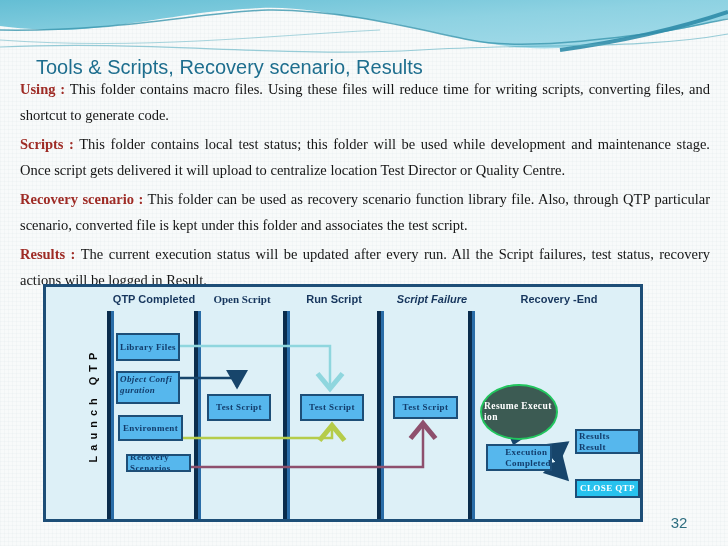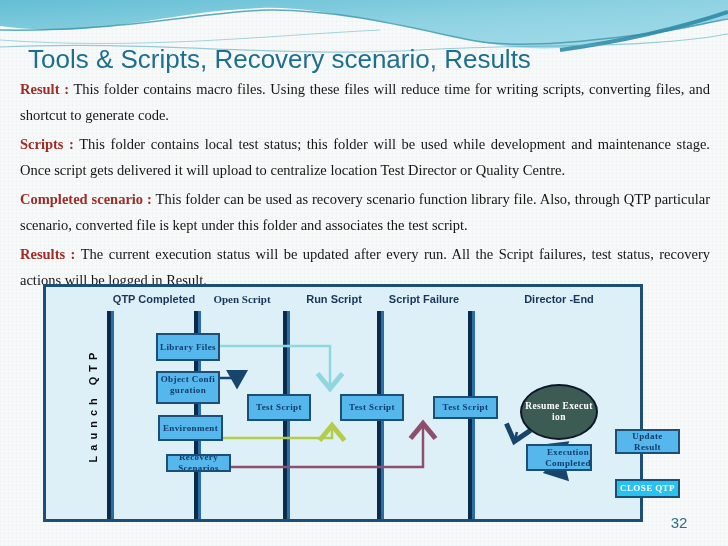--- a/index.html
+++ b/index.html
@@ -6,22 +6,22 @@
   .slide{
     position:relative;width:728px;height:546px;overflow:hidden;
     background:#f8fafa;
     background-image:
       repeating-linear-gradient(0deg, rgba(140,170,180,0.05) 0 1px, transparent 1px 4px),
       repeating-linear-gradient(90deg, rgba(140,170,180,0.05) 0 1px, transparent 1px 4px);
     font-family:"Liberation Sans", sans-serif;
   }
   .wave{position:absolute;left:0;top:0;width:728px;height:92px;z-index:0;}
   .title{
-    position:absolute;left:28px;top:44px;width:660px;margin:0;z-index:2;
-    font-family:"Liberation Sans", sans-serif;font-size:26px;font-weight:500;
+    position:absolute;left:28px;top:44px;width:660px;margin:8px;z-index:2;
+    font-family:"Liberation Sans", sans-serif;font-size:20px;font-weight:500;
     color:#1e6e8e;line-height:30px;letter-spacing:0;
   }
   .body-text{
     position:absolute;left:20px;top:76px;width:690px;z-index:1;
     font-family:"Liberation Serif", serif;font-size:14.5px;line-height:26px;
     color:#151515;text-align:justify;
   }
   .body-text p{margin:0 0 3px 0;}
   .lead{font-weight:bold;color:#9e2b25;}
   .diagram{
@@ -29,51 +29,51 @@
     border:3px solid #1d4e77;background:#ddf0f7;box-sizing:border-box;z-index:1;
   }
   .diagram-inner{position:absolute;left:0;top:0;width:594px;height:232px;}
   .lane-header{
     position:absolute;top:4px;height:16px;text-align:center;
     font:bold 11px/16px "Liberation Sans", sans-serif;color:#17365d;z-index:2;
   }
   .h0{left:62px;width:92px;}
   .h1{left:150px;width:92px;font-family:Liberation Serif, serif;}
   .h2{left:242px;width:92px;}
-  .h3{left:332px;width:92px;}
+  .h3{left:340px;width:92px;font-style:italic;}
   .h4{left:428px;width:170px;}
   .lane-bar{
     position:absolute;top:24px;height:208px;width:7px;z-index:1;
     background:linear-gradient(90deg,#0a2c4c 0 4px,#2a6da8 4px 7px);
   }
   .b1{left:61px;} .b2{left:148px;} .b3{left:237px;} .b4{left:331px;} .b5{left:422px;}
   .launch-label{
     position:absolute;left:-36px;top:107px;width:166px;height:22px;
     transform:rotate(-90deg);text-align:center;z-index:2;
     font:bold 11px/22px "Liberation Sans", sans-serif;letter-spacing:5px;color:#0a0a0a;
   }
   .arrows{position:absolute;left:0;top:0;width:594px;height:232px;z-index:2;}
   .flow-box{
     position:absolute;box-sizing:border-box;z-index:3;
     background:#56b7ed;border:2px solid #1d4e77;color:#123c6b;
     font:bold 9px/1.2 "Liberation Serif", serif;letter-spacing:.4px;
-    display:flex;align-items:center;justify-content:center;text-align:center;
-    padding:1px 2px;overflow:hidden;margin-left:40px;
+    display:flex;align-items:center;justify-content:center;text-align:left;
+    padding:1px 2px;overflow:hidden;
   }
   .breakall{word-break:break-all;}
   #box-library{left:70px;top:46px;width:64px;height:28px;}
-  #box-object{left:70px;top:84px;width:64px;height:33px;align-items:flex-start;}
+  #box-object{left:70px;top:84px;width:64px;height:33px;align-items:flex-start;font-style:italic;}
   #box-env{left:72px;top:128px;width:65px;height:26px;}
   #box-recovery{left:80px;top:167px;width:65px;height:18px;}
   #box-ts-open{left:161px;top:107px;width:64px;height:27px;}
   #box-ts-run{left:254px;top:107px;width:64px;height:27px;}
   #box-ts-fail{left:347px;top:109px;width:65px;height:23px;}
   #box-resume{
     left:434px;top:97px;width:78px;height:56px;border-radius:50%;
-    background:#3c5b53;border:2px solid #0f172a;color:#ffffff;font-size:9.5px;
+    background:#3c5b53;border:2px solid #22c55e;color:#ffffff;font-size:9.5px;
   }
   #box-exec{left:440px;top:157px;width:66px;height:27px;padding-left:20px;}
   #box-update{left:529px;top:142px;width:65px;height:25px;}
   #box-close{left:529px;top:192px;width:65px;height:19px;background:#27c2ee;color:#ffffff;}
   .page-num{
     position:absolute;left:662px;top:514px;width:34px;text-align:center;z-index:1;
     font:400 15px "Liberation Sans", sans-serif;color:#2e6e80;
   }
 </style>
 </head>
@@ -92,34 +92,34 @@
     <path fill="url(#sky)" d="M0,0 H728 V18 C700,26 672,31 650,34 C620,38 590,46 560,48 C520,50 490,44 460,38 C430,31 390,22 360,18 C330,13 290,6 260,8 C220,10 200,13 180,16 C140,22 90,30 60,30 C40,30 15,28 0,26 Z"></path>
     <path fill="none" stroke="#3a96ae" stroke-width="1.5" opacity="0.8" d="M0,30 C120,32 200,12 268,10 C340,9 420,30 470,40 C520,50 600,40 660,32 C690,27 710,22 728,19"></path>
     <path fill="none" stroke="#2f8ca8" stroke-width="4" opacity="0.9" d="M560,50 C620,42 680,28 728,12"></path>
     <path fill="none" stroke="#56aebf" stroke-width="1.2" opacity="0.6" d="M0,47 C150,40 280,58 420,50 C540,43 640,50 728,34"></path>
     <path fill="none" stroke="#56aebf" stroke-width="1" opacity="0.5" d="M0,40 C140,50 260,36 380,30"></path>
   </svg>
 
   <h1 class="title">Tools &amp; Scripts, Recovery scenario, Results</h1>
 
   <div class="body-text">
-    <p><span class="lead">Result :</span> <span>This folder contains macro files. Using these files will reduce time for writing scripts, converting files, and shortcut to generate code.</span></p>
+    <p><span class="lead">Using :</span> <span>This folder contains macro files. Using these files will reduce time for writing scripts, converting files, and shortcut to generate code.</span></p>
     <p><span class="lead">Scripts :</span> <span>This folder contains local test status; this folder will be used while development and maintenance stage. Once script gets delivered it will upload to centralize location Test Director or Quality Centre.</span></p>
-    <p><span class="lead">Completed scenario :</span> <span>This folder can be used as recovery scenario function library file. Also, through QTP particular scenario, converted file is kept under this folder and associates the test script.</span></p>
+    <p><span class="lead">Recovery scenario :</span> <span>This folder can be used as recovery scenario function library file. Also, through QTP particular scenario, converted file is kept under this folder and associates the test script.</span></p>
     <p><span class="lead">Results :</span> <span>The current execution status will be updated after every run.  All the Script failures, test status, recovery actions will be logged in Result.</span></p>
   </div>
 
   <div class="diagram">
     <div class="diagram-inner">
 
       <div class="lane-header h0">QTP Completed</div>
       <div class="lane-header h1">Open Script</div>
       <div class="lane-header h2">Run Script</div>
       <div class="lane-header h3">Script Failure</div>
-      <div class="lane-header h4">Director -End</div>
+      <div class="lane-header h4">Recovery -End</div>
 
       <div class="lane-bar b1"></div>
       <div class="lane-bar b2"></div>
       <div class="lane-bar b3"></div>
       <div class="lane-bar b4"></div>
       <div class="lane-bar b5"></div>
 
       <div class="launch-label">Launch QTP</div>
 
       <svg class="arrows" viewBox="0 0 594 232">
@@ -151,21 +151,21 @@
 
       <div class="flow-box" id="box-library">Library Files</div>
       <div class="flow-box breakall" id="box-object">Object Configuration</div>
       <div class="flow-box breakall" id="box-env">Environment</div>
       <div class="flow-box" id="box-recovery">Recovery Scenarios</div>
       <div class="flow-box" id="box-ts-open">Test Script</div>
       <div class="flow-box" id="box-ts-run">Test Script</div>
       <div class="flow-box" id="box-ts-fail">Test Script</div>
       <div class="flow-box breakall" id="box-resume">Resume Execution</div>
       <div class="flow-box" id="box-exec">Execution Completed</div>
-      <div class="flow-box" id="box-update">Update Result</div>
+      <div class="flow-box" id="box-update">Results Result</div>
       <div class="flow-box" id="box-close">CLOSE QTP</div>
 
     </div>
   </div>
 
   <div class="page-num">32</div>
 
 </div>
 
 </body></html>

